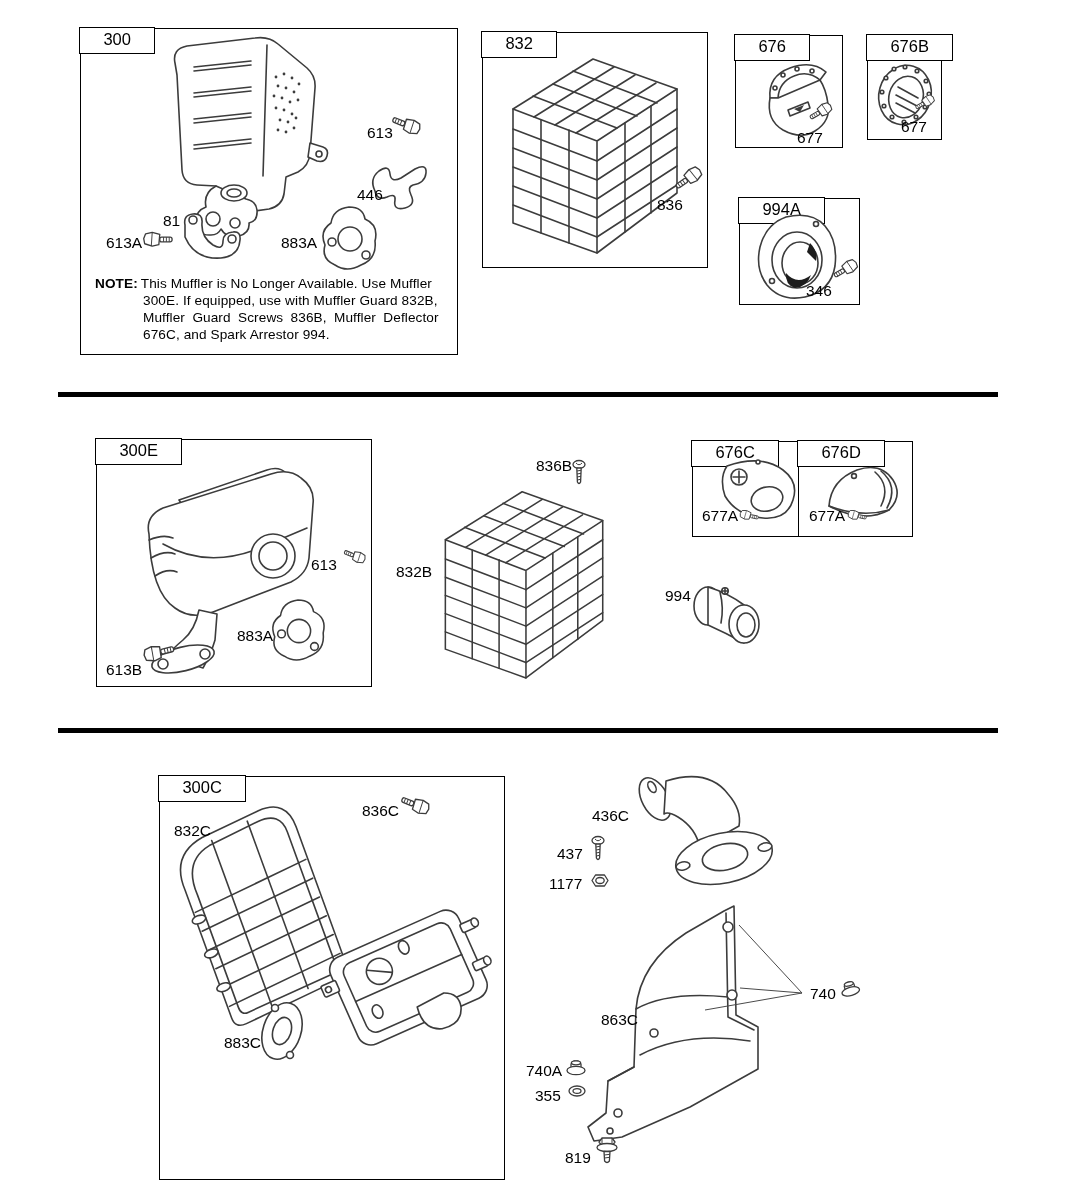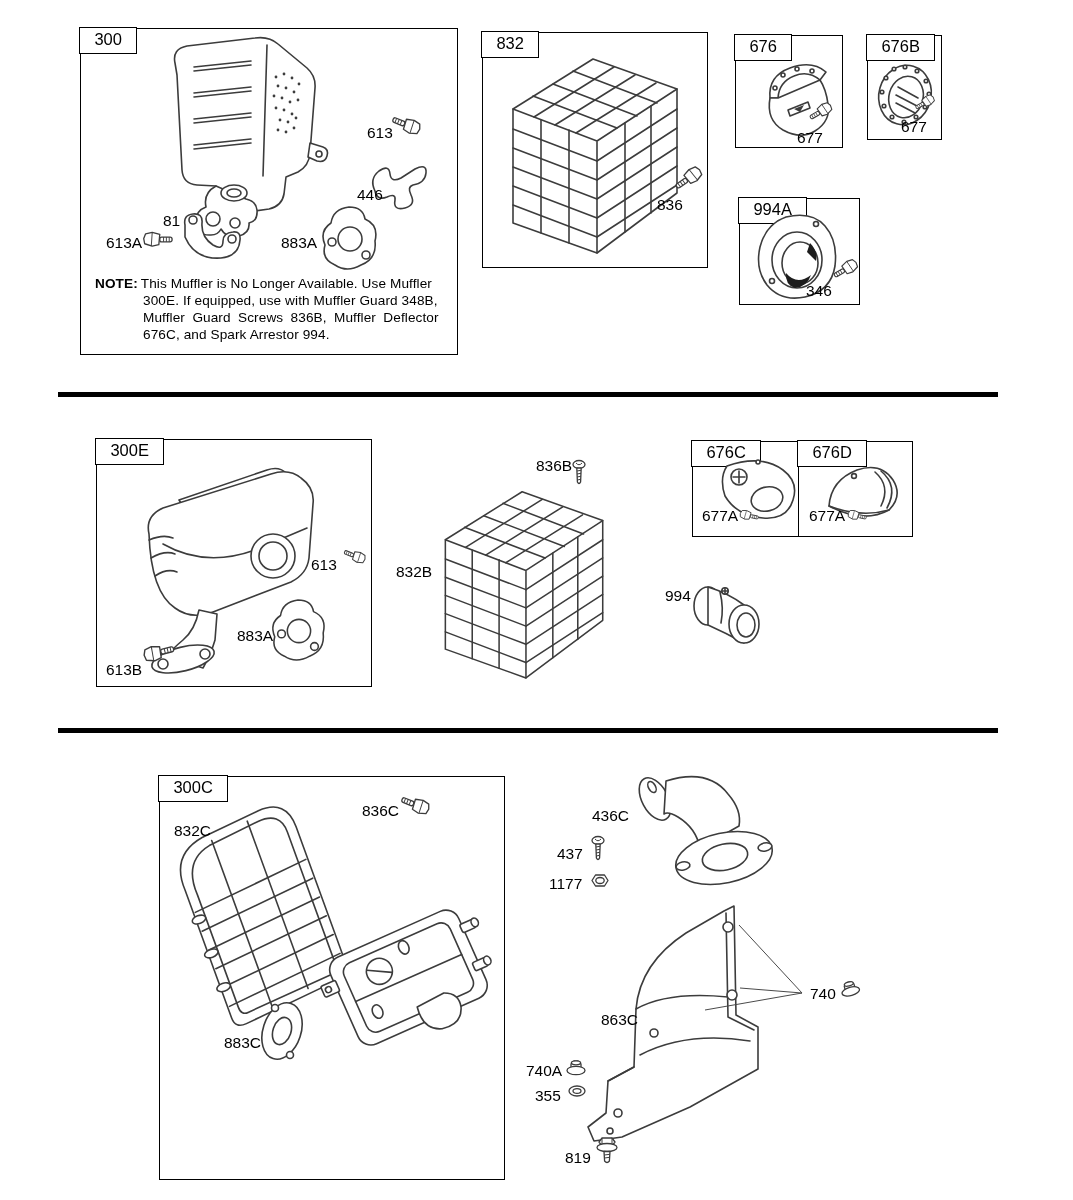--- a/index.html
+++ b/index.html
@@ -2,21 +2,21 @@
 <html><head>
 <meta charset="utf-8">
 <style>
   *{box-sizing:border-box}
   html,body{margin:0;padding:0}
   body{width:1073px;height:1200px;position:relative;background:#fff;
        font-family:"Liberation Sans",sans-serif;color:#000;overflow:hidden}
   .page{position:absolute;inset:0;background:#fff}
   .gbox{position:absolute;border:1.6px solid #000;background:#fff}
   .tag{position:absolute;top:-1.6px;left:-1.6px;border:1.6px solid #000;background:#fff;
-       font-size:16.5px;line-height:1.05;padding:3px 14px 4px}
+       font-size:16.5px;line-height:1.05;padding:3px 23px 4px}
   .plabel{position:absolute;font-size:15.5px;line-height:1;white-space:nowrap}
   .divider{position:absolute;left:58px;width:940px;height:5px;background:#000}
   .note{position:absolute;font-size:13.6px;line-height:17px;letter-spacing:.1px}
   .note .np{font-weight:bold;margin-right:3px}
   .note .ind{padding-left:48px}
   .note .j{word-spacing:3.5px}
   .note2{font-size:14.2px;line-height:18px}
   .note2 .ind{padding-left:46px}
   .note2 .j{word-spacing:2.5px}
   svg.art,svg.hw,svg.overlay{position:absolute;overflow:visible}
@@ -140,21 +140,21 @@
     <svg class="art" style="left:236px;top:174px" width="64" height="72" viewBox="0 0 64 72">
       <path class="fill" d="M32,4 Q46,4 48,16 Q62,22 58,38 Q60,56 44,62 Q30,70 18,62 Q4,56 8,42 Q2,28 14,20 Q16,6 32,4 Z"></path>
       <circle class="fill" cx="33" cy="36" r="12"></circle>
       <circle class="fill" cx="15" cy="39" r="4"></circle>
       <circle class="fill" cx="49" cy="52" r="4"></circle>
     </svg>
     <span class="plabel" style="left:200px;top:206px">883A</span>
 
     <div class="note" style="left:14px;top:246px;width:358px">
       <div><span class="np">NOTE:</span><span>This Muffler is No Longer Available. Use Muffler</span></div>
-      <div class="ind">300E. If equipped, use with Muffler Guard 348B,</div>
+      <div class="ind">300E. If equipped, use with Muffler Guard 832B,</div>
       <div class="ind j">Muffler Guard Screws 836B, Muffler Deflector</div>
       <div class="ind">676C, and Spark Arrestor 994.</div>
     </div>
   </div>
 
   <div class="gbox" style="left:482px;top:32px;width:226px;height:236px">
     <div class="tag"><span>832</span></div>
     <svg class="art" style="left:14px;top:10px" width="198" height="218" viewBox="0 0 198 218">
       <g class="lines" stroke-width="2.3">
         <path d="M16,66 L96,16 L180,46 L180,150 L100,210 L16,180 Z"></path>

